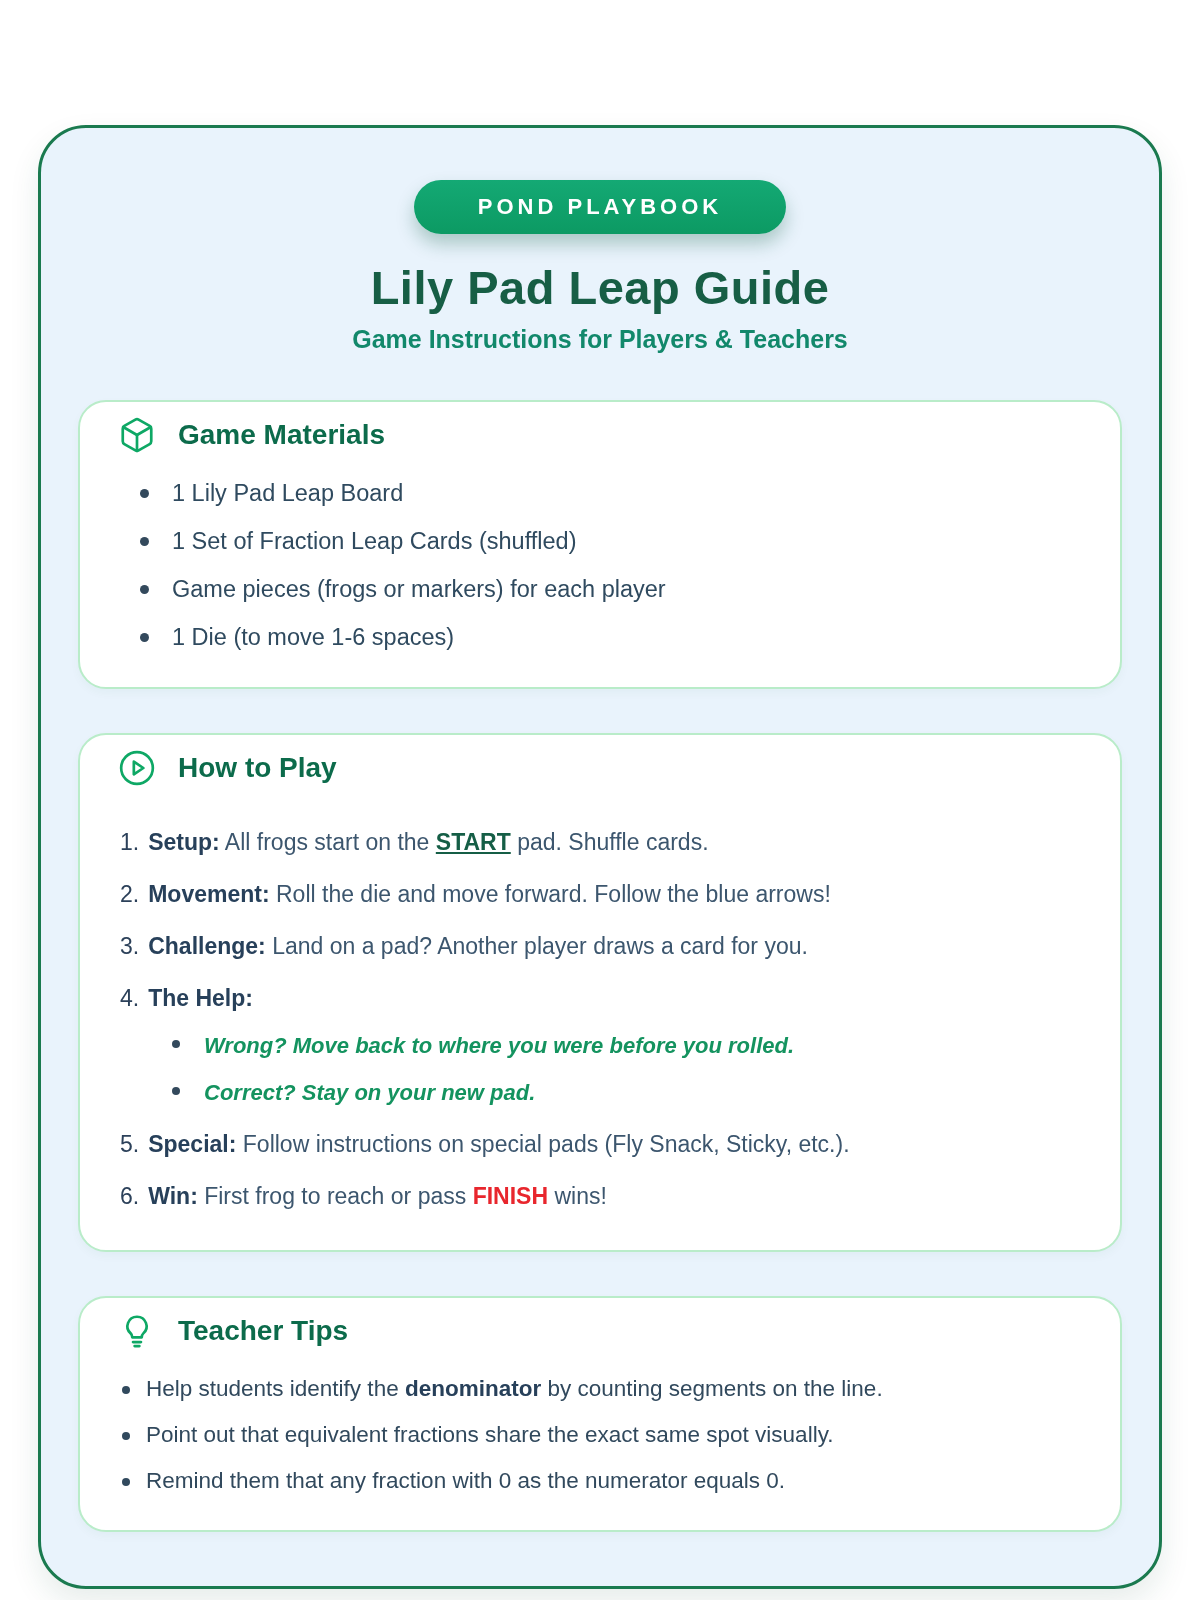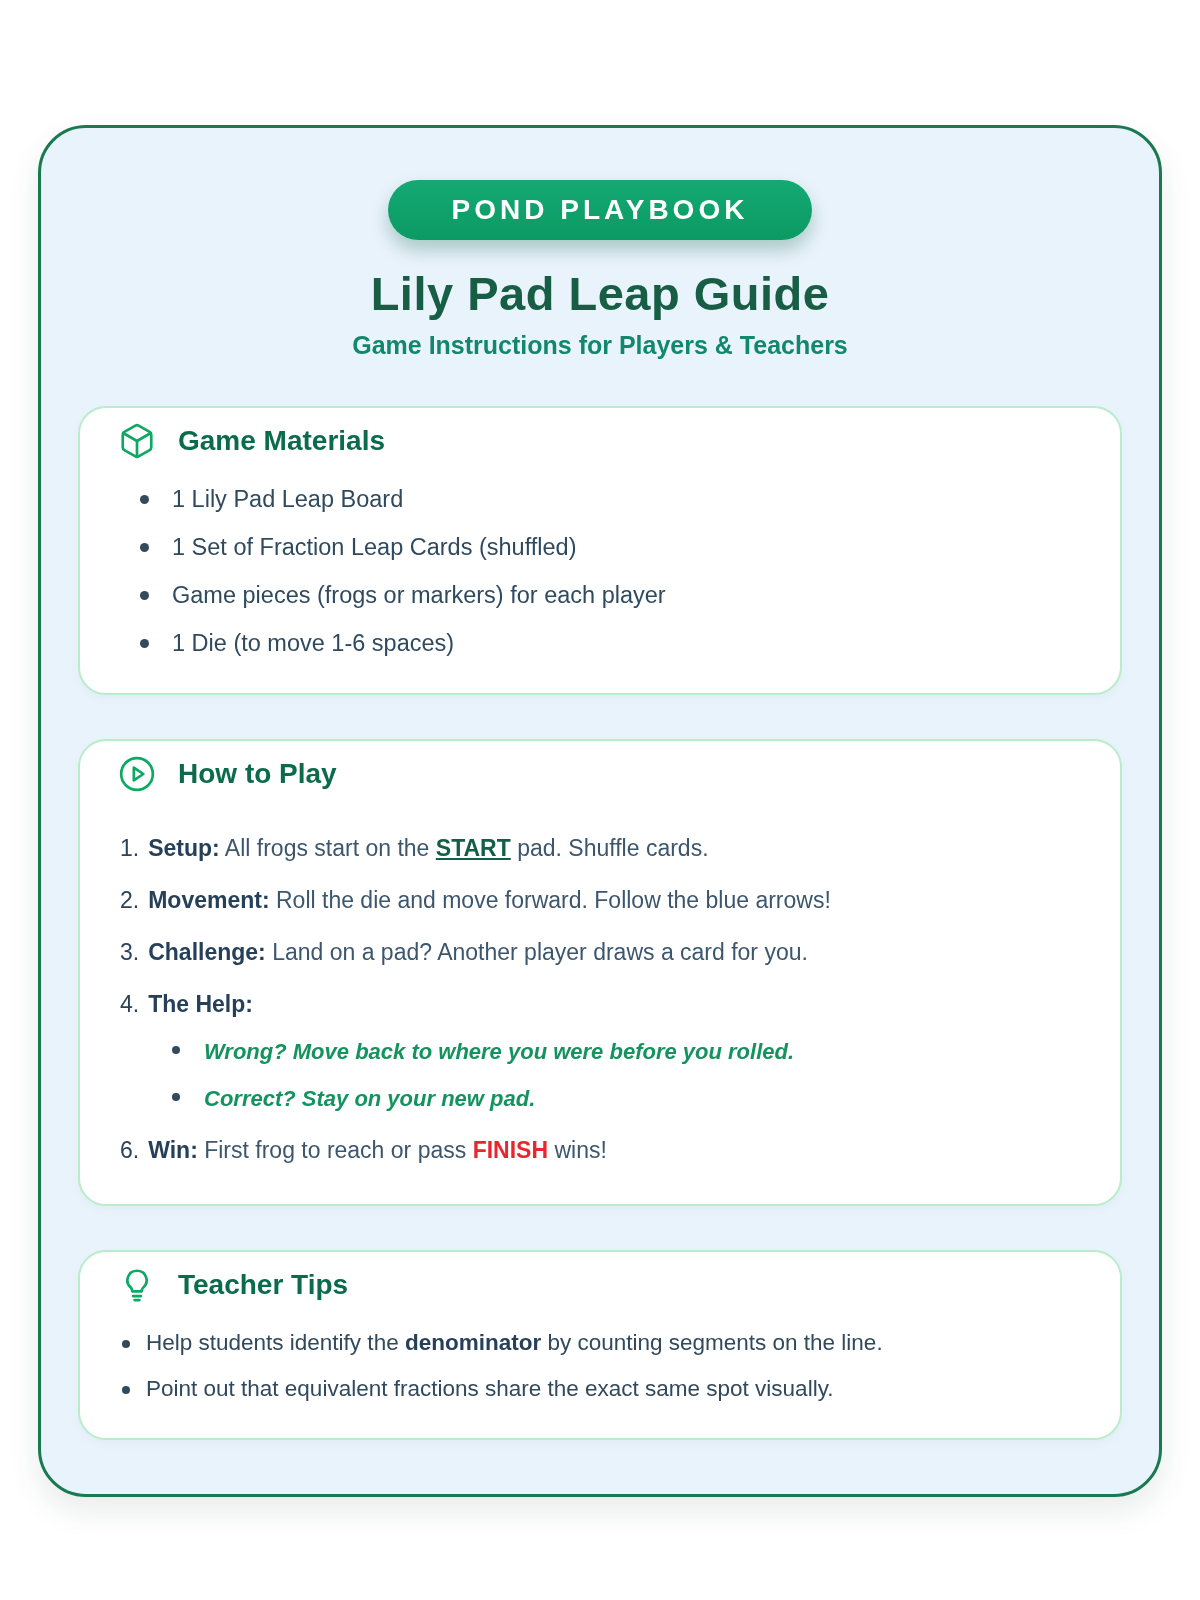--- a/index.html
+++ b/index.html
@@ -16,21 +16,21 @@
     border-radius:48px;
     padding:52px 37px 54px;
     box-shadow:0 14px 30px rgba(16,80,55,.10);
   }
   .badge-row { text-align:center; }
   .badge {
     display:inline-block;
     background:linear-gradient(180deg,#14a974,#0c9a63);
     color:#ffffff;
     font-weight:bold;
-    font-size:28px;
+    font-size:22px;
     letter-spacing:4px;
     padding:14px 64px;
     border-radius:46px;
     box-shadow:0 10px 18px rgba(10,90,60,.28);
   }
   h1.title {
     text-align:center;
     margin-top:26px;
     font-size:47px;
     letter-spacing:.5px;
@@ -154,20 +154,23 @@
         <span class="step-num">3.</span><span class="step-label">Challenge:</span><span> Land on a pad? Another player draws a card for you.</span>
       </li>
       <li>
         <span class="step-num">4.</span><span class="step-label">The Help:</span>
         <ul class="sub-rules">
           <li>Wrong? Move back to where you were before you rolled.</li>
           <li>Correct? Stay on your new pad.</li>
         </ul>
       </li>
       <li>
+        <span class="step-num">5.</span><span class="step-label">Special:</span><span> Follow instructions on special pads (Fly Snack, Sticky, etc.).</span>
+      </li>
+      <li>
         <span class="step-num">6.</span><span class="step-label">Win:</span><span> First frog to reach or pass </span><span class="kw-finish">FINISH</span><span> wins!</span>
       </li>
     </ol>
   </section>
 
   <section class="card">
     <div class="card-head">
       <span class="icon">
         <svg viewBox="0 0 24 24" fill="none" stroke="currentColor" stroke-width="1.7" stroke-linecap="round" stroke-linejoin="round">
           <path d="M12 3a6 6 0 0 0-4 10.5c.6.55 1 1.5 1 2.5h6c0-1 .4-1.95 1-2.5A6 6 0 0 0 12 3z"></path>
@@ -175,16 +178,17 @@
           <path d="M10.5 21.5h3"></path>
         </svg>
       </span>
       <h3 class="card-title">Teacher Tips</h3>
     </div>
     <ul class="tips">
       <li>
         <span>Help students identify the </span><span class="tip-bold">denominator</span><span> by counting segments on the line.</span>
       </li>
       <li>Point out that equivalent fractions share the exact same spot visually.</li>
+      <li>Remind them that any fraction with 0 as the numerator equals 0.</li>
     </ul>
   </section>
 
 </div>
 
 </body></html>

